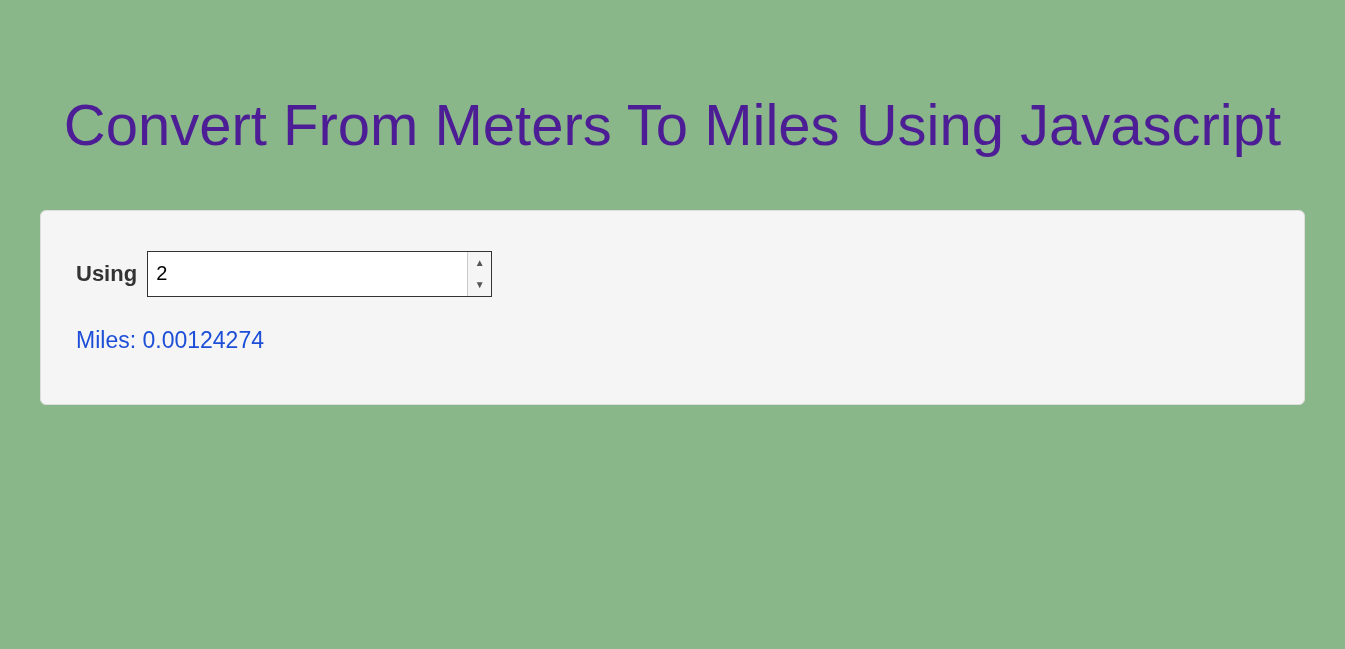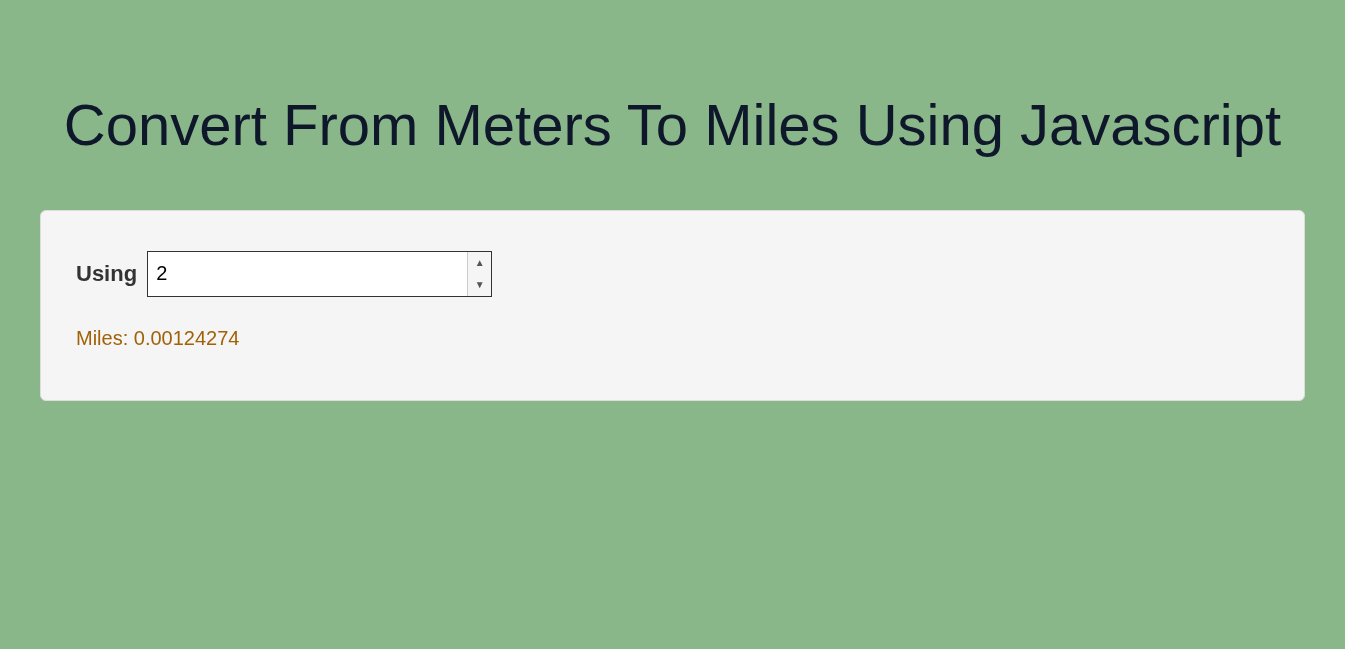--- a/index.html
+++ b/index.html
@@ -8,21 +8,21 @@
       box-sizing: border-box;
     }
     body {
       font-family: -apple-system, BlinkMacSystemFont, "Segoe UI", Helvetica, Arial, sans-serif;
       background-color: #8ab78a;
       width: 1345px;
       height: 649px;
       padding: 20px;
     }
     .page-title {
-      color: #0f172a;
+      color: #4c1d95;
       font-size: 58px;
       font-weight: 400;
       text-align: center;
       margin-top: 70px;
       margin-bottom: 50px;
       line-height: 1.2;
       padding: 0 40px;
     }
     .card {
       background-color: #f5f5f5;
@@ -73,22 +73,22 @@
       width: 100%;
       display: flex;
       align-items: center;
       justify-content: center;
       cursor: pointer;
       font-size: 10px;
       color: #555;
       user-select: none;
     }
     .output-row {
-      font-size: 20px;
-      color: #a16207;
+      font-size: 23px;
+      color: #1d4ed8;
       font-weight: 400;
     }
   </style>
 </head>
 <body>
 
 <h1 class="page-title">Convert From Meters To Miles Using Javascript</h1>
 
 <div class="card">
   <div class="input-row">

